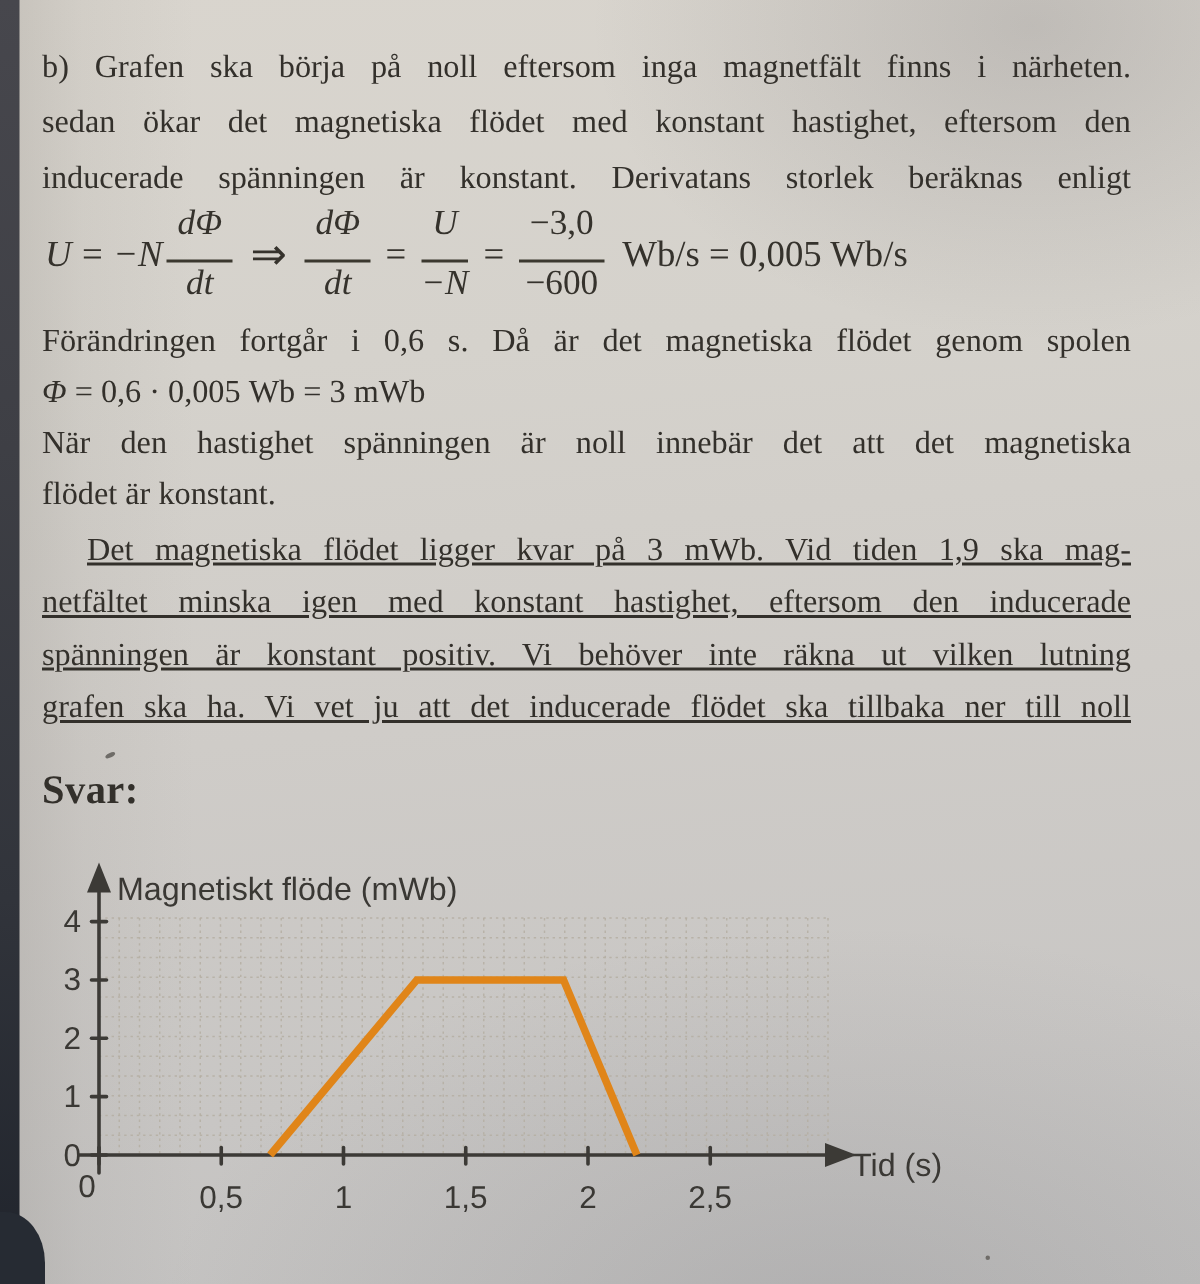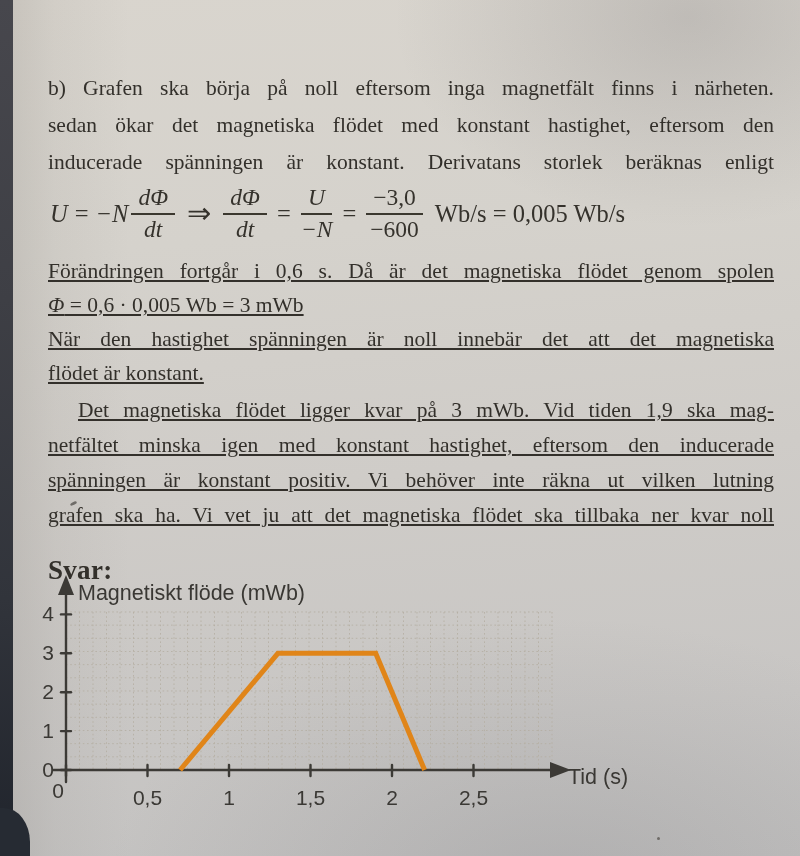--- a/index.html
+++ b/index.html
@@ -9,34 +9,34 @@
     background:
       radial-gradient(ellipse 420px 300px at 86% 2%, rgba(93,90,94,.20), transparent 70%),
       radial-gradient(ellipse 700px 420px at 70% 104%, rgba(110,110,116,.22), transparent 65%),
       linear-gradient(90deg, rgba(118,113,106,.20) 0px, rgba(118,113,106,.07) 55px, rgba(118,113,106,0) 130px),
       linear-gradient(175deg,#d9d5ce 0%,#d5d2cc 28%,#cfccc8 55%,#c8c6c4 82%,#c2c1c0 100%);
   }
   .edge-left{position:absolute;left:0;top:0;width:13px;height:856px;
     background:linear-gradient(180deg,#47474d 0%,#3e3f45 35%,#31343b 70%,#20242c 100%);}
   .corner-bl{position:absolute;left:0;bottom:0;width:30px;height:48px;background:#262b33;
     border-top-right-radius:26px 34px;}
-  .content{position:absolute;left:48px;top:26px;width:726px;margin-top:44px;}
+  .content{position:absolute;left:28px;top:26px;width:726px;}
   .bodyline{font-size:21.5px;line-height:37px;white-space:nowrap;}
   .j{white-space:normal;text-align:justify;text-align-last:justify;}
-  .p2 .bodyline{line-height:34px;text-decoration:underline;}
+  .p2 .bodyline{line-height:34px;}
   .p3 .bodyline{line-height:35px;}
   .p2{margin-top:8px;}
   .p3{margin-top:3px;text-decoration:underline;}
   .indent{padding-left:30px;}
   .eq{display:flex;align-items:center;height:64px;margin:1px 0 3px 2px;
       font-size:24.5px;color:#35322c;}
   .it{font-style:italic;}
   .frac{display:inline-flex;flex-direction:column;align-items:center;line-height:1.1;
         font-size:23.5px;margin:0 3px;}
-  .frac .num{padding:0 7px 2px;border-bottom:2px solid #3b382f;}
+  .frac .num{padding:0 7px 10px;border-bottom:2px solid #3b382f;}
   .frac .den{padding-top:2px;font-family:Liberation Serif, serif;}
   .op{margin:0 7px;}
   .arrow{font-size:29px;margin:0 9px;position:relative;top:-1px;}
   .tail{margin-left:9px;}
   .svar{margin-top:22px;font-weight:bold;font-size:27px;letter-spacing:.3px;}
   .chart{position:absolute;left:20px;top:560px;width:680px;height:296px;}
   .grid{stroke:#b5afa3;stroke-width:1;stroke-dasharray:1.6 2.6;opacity:.85;}
   .axis{stroke:#3c3a36;stroke-width:2.4;fill:none;stroke-linecap:round;}
   .axfill{fill:#3c3a36;}
   .tlab{font-family:"Liberation Sans",sans-serif;font-size:21px;fill:#3a3834;}
@@ -89,21 +89,21 @@
       <div class="bodyline j">Förändringen fortgår i 0,6 s. Då är det magnetiska flödet genom spolen</div>
       <div class="bodyline"><span class="it">Φ</span><span> = 0,6 · 0,005 Wb = 3 mWb</span></div>
       <div class="bodyline j">När den hastighet spänningen är noll innebär det att det magnetiska</div>
       <div class="bodyline">flödet är konstant.</div>
     </div>
 
     <div class="para p3">
       <div class="bodyline j indent">Det magnetiska flödet ligger kvar på 3 mWb. Vid tiden 1,9 ska mag-</div>
       <div class="bodyline j">netfältet minska igen med konstant hastighet, eftersom den inducerade</div>
       <div class="bodyline j">spänningen är konstant positiv. Vi behöver inte räkna ut vilken lutning</div>
-      <div class="bodyline j">grafen ska ha. Vi vet ju att det magnetiska flödet ska tillbaka ner kvar noll</div>
+      <div class="bodyline j">grafen ska ha. Vi vet ju att det inducerade flödet ska tillbaka ner till noll</div>
     </div>
 
     <div class="svar">Svar:</div>
   </div>
 
   <div class="chart">
     <svg width="680" height="296" viewBox="0 0 680 296" xmlns="http://www.w3.org/2000/svg">
         <line x1="46" y1="52" x2="46" y2="210" class="grid"></line>
         <line x1="59.5" y1="52" x2="59.5" y2="210" class="grid"></line>
         <line x1="73" y1="52" x2="73" y2="210" class="grid"></line>

